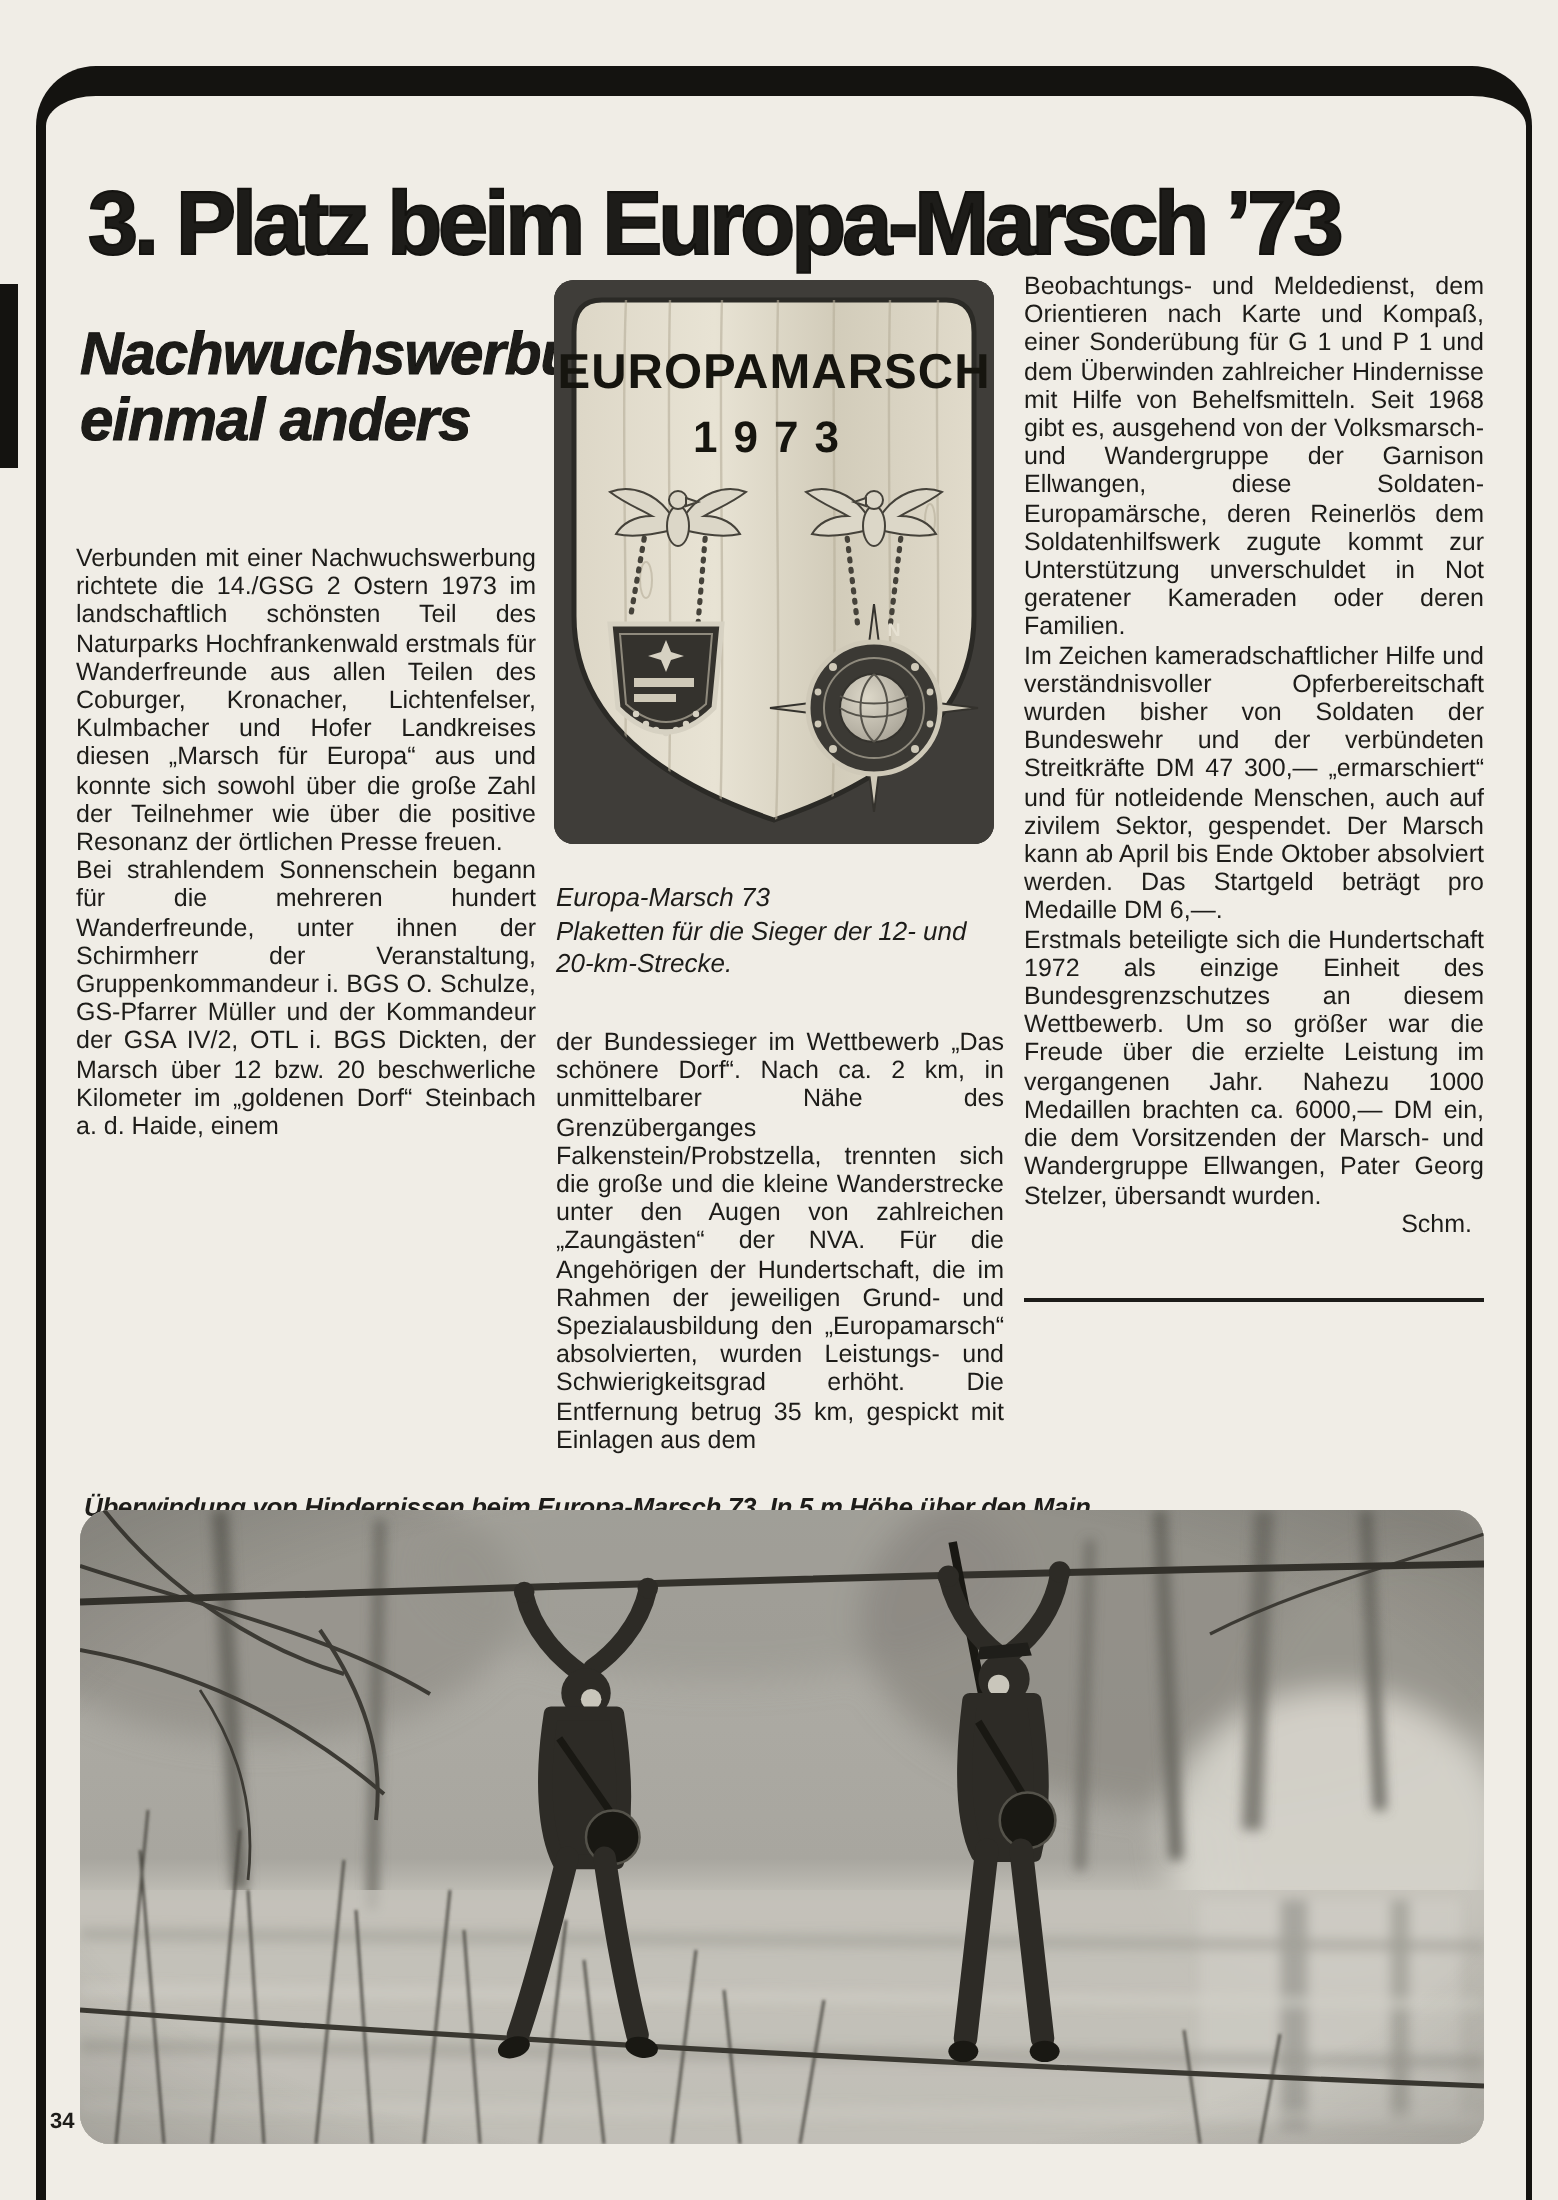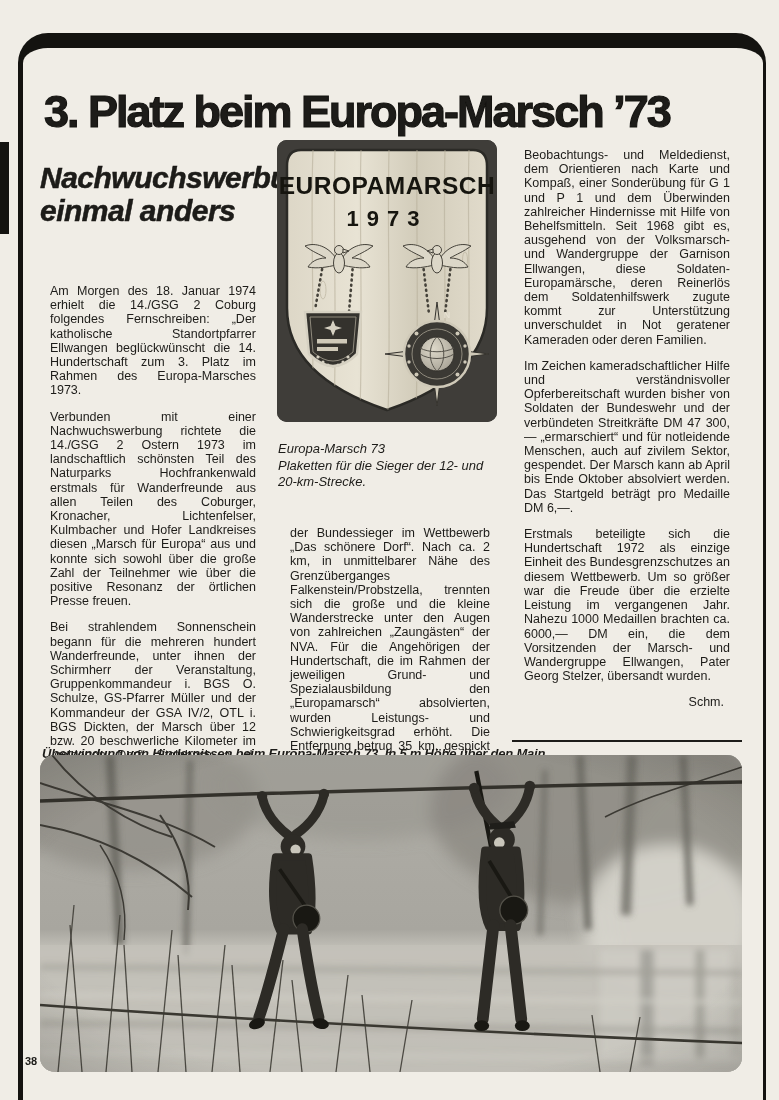--- a/index.html
+++ b/index.html
@@ -20,21 +20,21 @@
     font-size:45px;font-weight:bold;
     letter-spacing:-2px;white-space:nowrap;
     -webkit-text-stroke:1.1px #141310;
   }
   .kicker{
     position:absolute;left:40px;top:136px;width:235px;
     font-size:30px;font-weight:bold;font-style:italic;line-height:1.1;
     letter-spacing:-0.5px;-webkit-text-stroke:0.5px #141310;
   }
   .col{position:absolute;width:230px;font-size:12.5px;line-height:14.2px;text-align:justify;}
-  .col p{margin:12px;}
+  .col p{margin:0;}
   .col-left{left:38px;top:272px;}
   .col-mid{left:278px;top:514px;width:224px;}
   .col-right{left:512px;top:136px;}
   .byline{text-align:right;margin-top:6px;padding-right:6px;}
   .rule{border:0;border-top:2px solid #1d1c19;margin:30px 0 17px 0;}
   .plaque-photo{
     position:absolute;left:277px;top:140px;width:220px;height:282px;
     border-radius:10px;overflow:hidden;background:#3f3d39;
     box-shadow:inset 0 0 14px rgba(0,0,0,.45);
   }
@@ -165,21 +165,20 @@
         </g>
         <text x="10" y="-36" text-anchor="middle" font-family="Liberation Sans, sans-serif" font-size="9" font-weight="bold" fill="#e6e1d2">N</text>
       </g>
     </svg>
   </div>
 
   <p class="plaque-caption">Europa-Marsch 73
 Plaketten für die Sieger der 12- und 20-km-Strecke.</p>
 
   <div class="col col-left">
-    <p>Am Morgen des 18. Januar 1974 erhielt die 14./GSG 2 Coburg folgendes Fernschreiben: „Der katholische Standortpfarrer Ellwangen beglückwünscht die 14. Hundertschaft zum 3. Platz im Rahmen des Europa-Marsches 1973.</p>
     <p>Verbunden mit einer Nachwuchswerbung richtete die 14./GSG 2 Ostern 1973 im landschaftlich schönsten Teil des Naturparks Hochfrankenwald erstmals für Wanderfreunde aus allen Teilen des Coburger, Kronacher, Lichtenfelser, Kulmbacher und Hofer Landkreises diesen „Marsch für Europa“ aus und konnte sich sowohl über die große Zahl der Teilnehmer wie über die positive Resonanz der örtlichen Presse freuen.</p>
     <p>Bei strahlendem Sonnenschein begann für die mehreren hundert Wanderfreunde, unter ihnen der Schirmherr der Veranstaltung, Gruppenkommandeur i. BGS O. Schulze, GS-Pfarrer Müller und der Kommandeur der GSA IV/2, OTL i. BGS Dickten, der Marsch über 12 bzw. 20 beschwerliche Kilometer im „goldenen Dorf“ Steinbach a. d. Haide, einem</p>
   </div>
 
   <div class="col col-mid">
     <p>der Bundessieger im Wettbewerb „Das schönere Dorf“. Nach ca. 2 km, in unmittelbarer Nähe des Grenzüberganges Falkenstein/Probstzella, trennten sich die große und die kleine Wanderstrecke unter den Augen von zahlreichen „Zaungästen“ der NVA. Für die Angehörigen der Hundertschaft, die im Rahmen der jeweiligen Grund- und Spezialausbildung den „Europamarsch“ absolvierten, wurden Leistungs- und Schwierigkeitsgrad erhöht. Die Entfernung betrug 35 km, gespickt mit Einlagen aus dem</p>
   </div>
 
   <div class="col col-right">
     <p>Beobachtungs- und Meldedienst, dem Orientieren nach Karte und Kompaß, einer Sonderübung für G 1 und P 1 und dem Überwinden zahlreicher Hindernisse mit Hilfe von Behelfsmitteln. Seit 1968 gibt es, ausgehend von der Volksmarsch- und Wandergruppe der Garnison Ellwangen, diese Soldaten-Europamärsche, deren Reinerlös dem Soldatenhilfswerk zugute kommt zur Unterstützung unverschuldet in Not geratener Kameraden oder deren Familien.</p>
@@ -315,15 +314,15 @@
             <path d="M8,130 C12,165 16,198 18,218"></path>
         </g>
         <ellipse cx="-19" cy="224" rx="7" ry="5" fill="#191813"></ellipse>
         <ellipse cx="19" cy="224" rx="7" ry="5" fill="#191813"></ellipse>
       </g>
 
       <rect width="702" height="317" fill="url(#vign)"></rect>
     </svg>
   </div>
 
-  <div class="page-number">38</div>
+  <div class="page-number">34</div>
 
 </div>
 
 </body></html>

